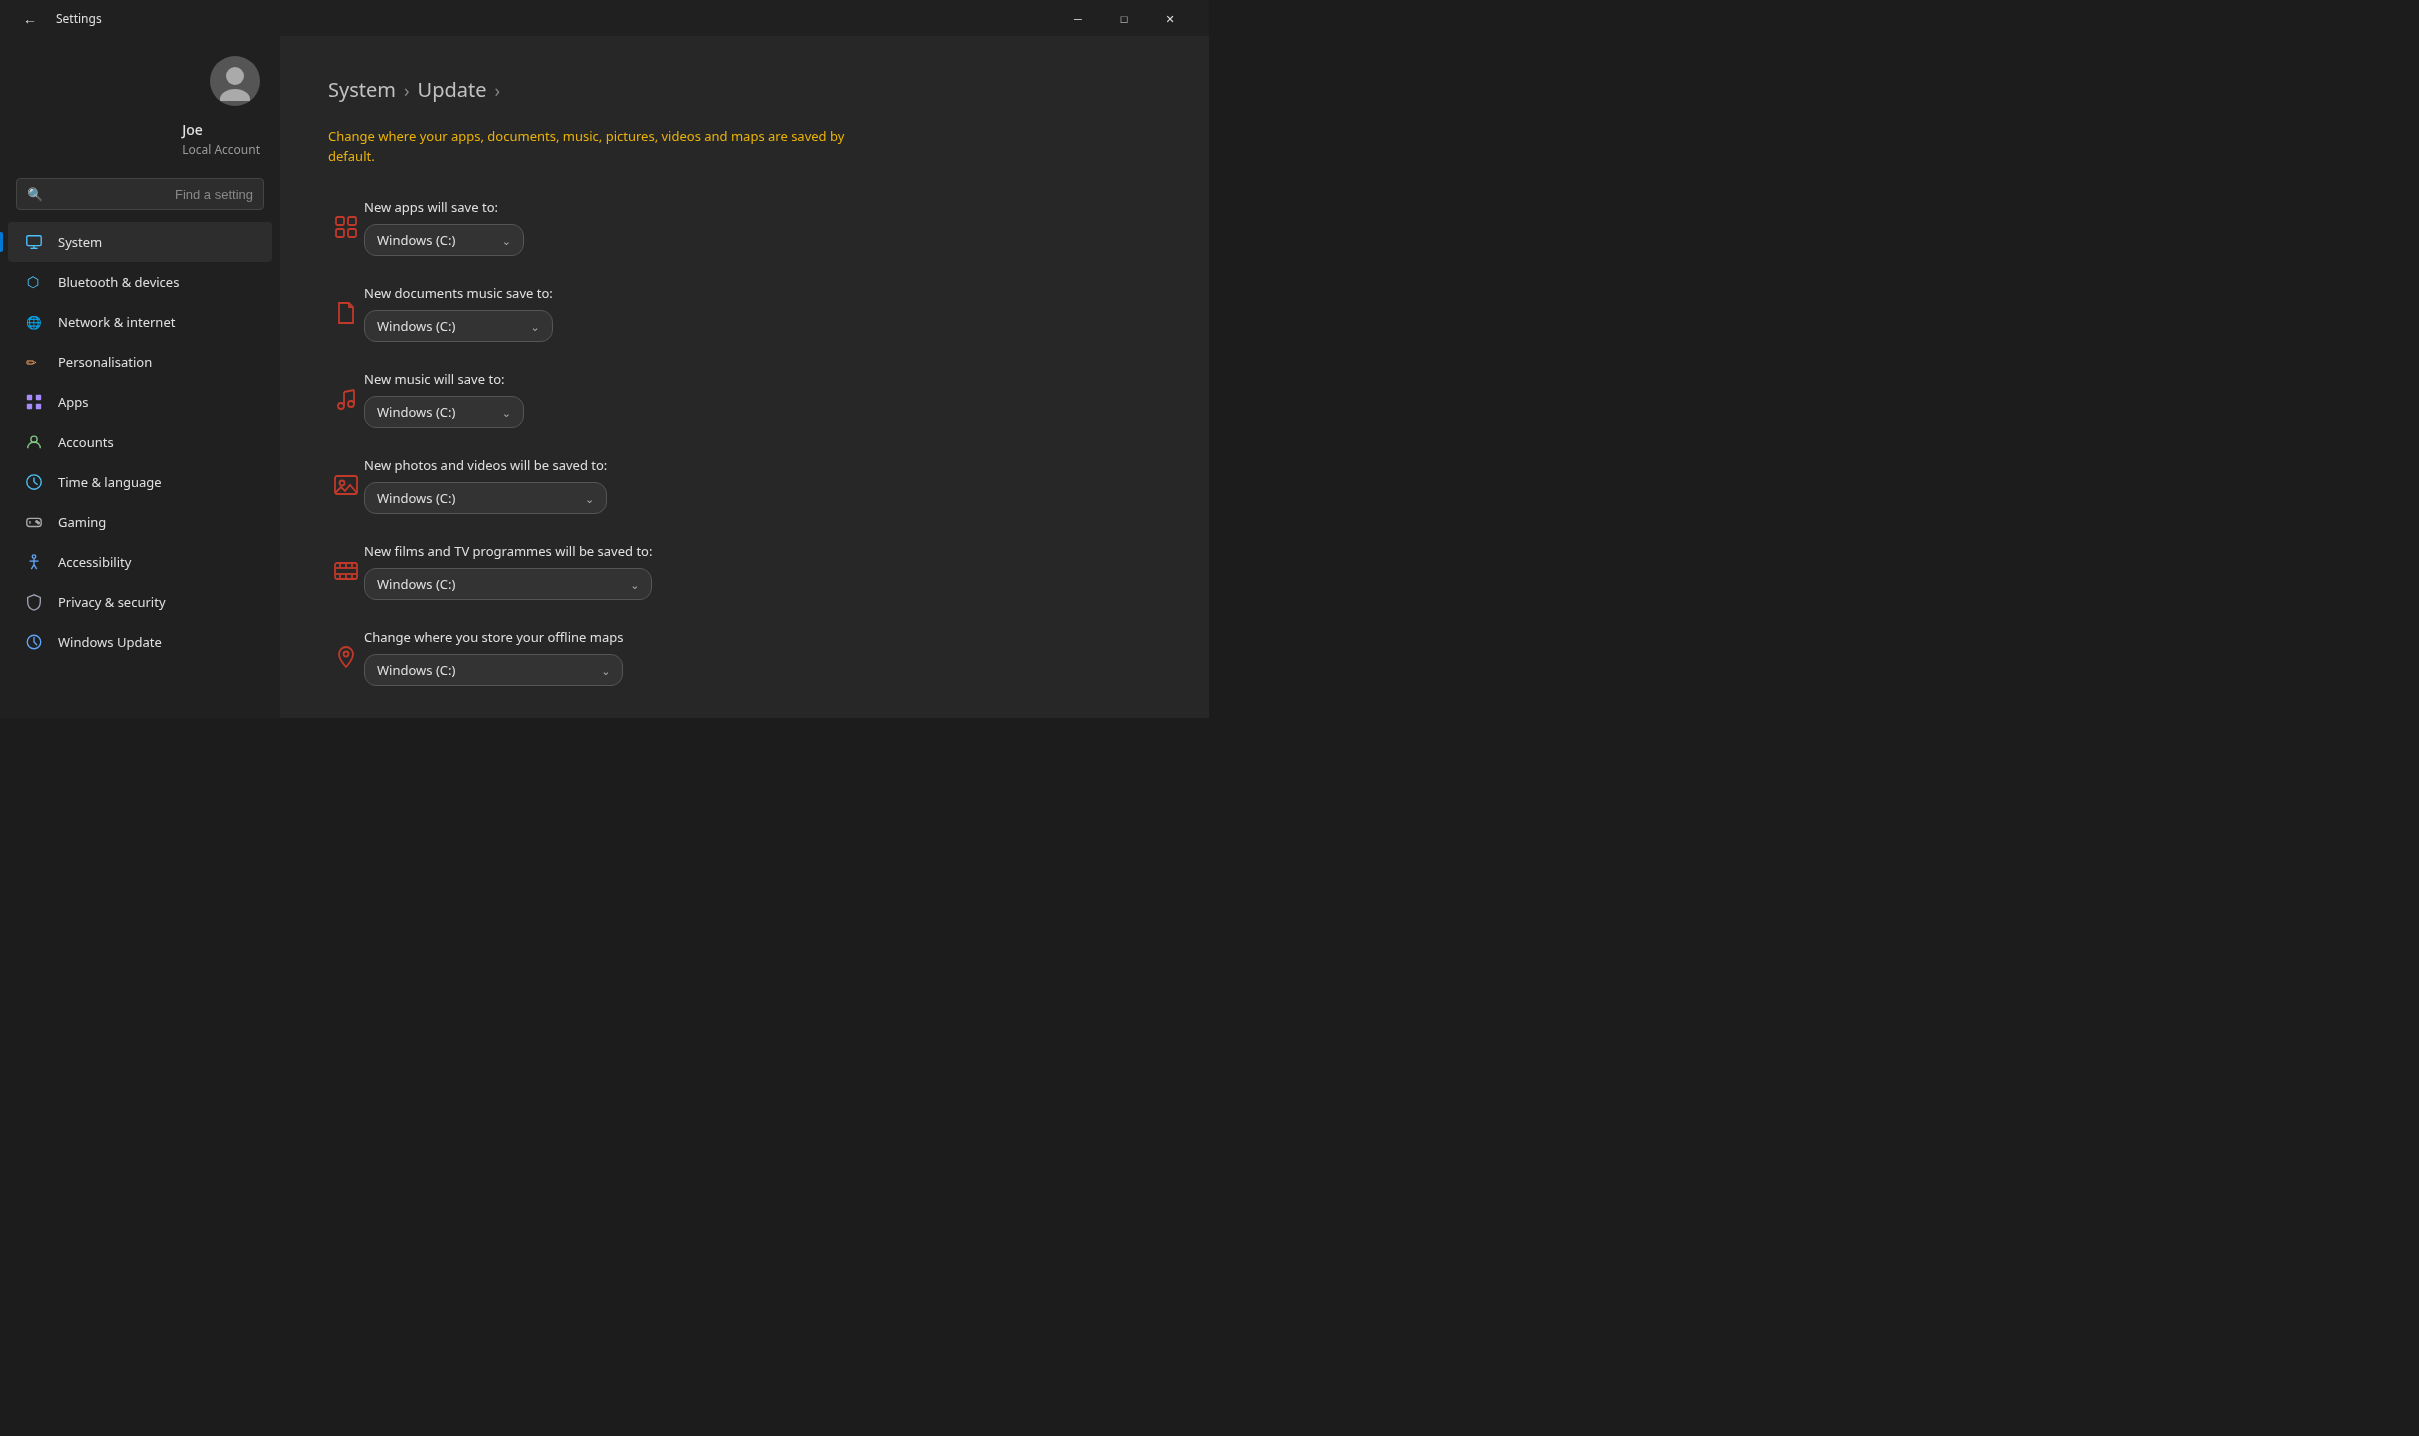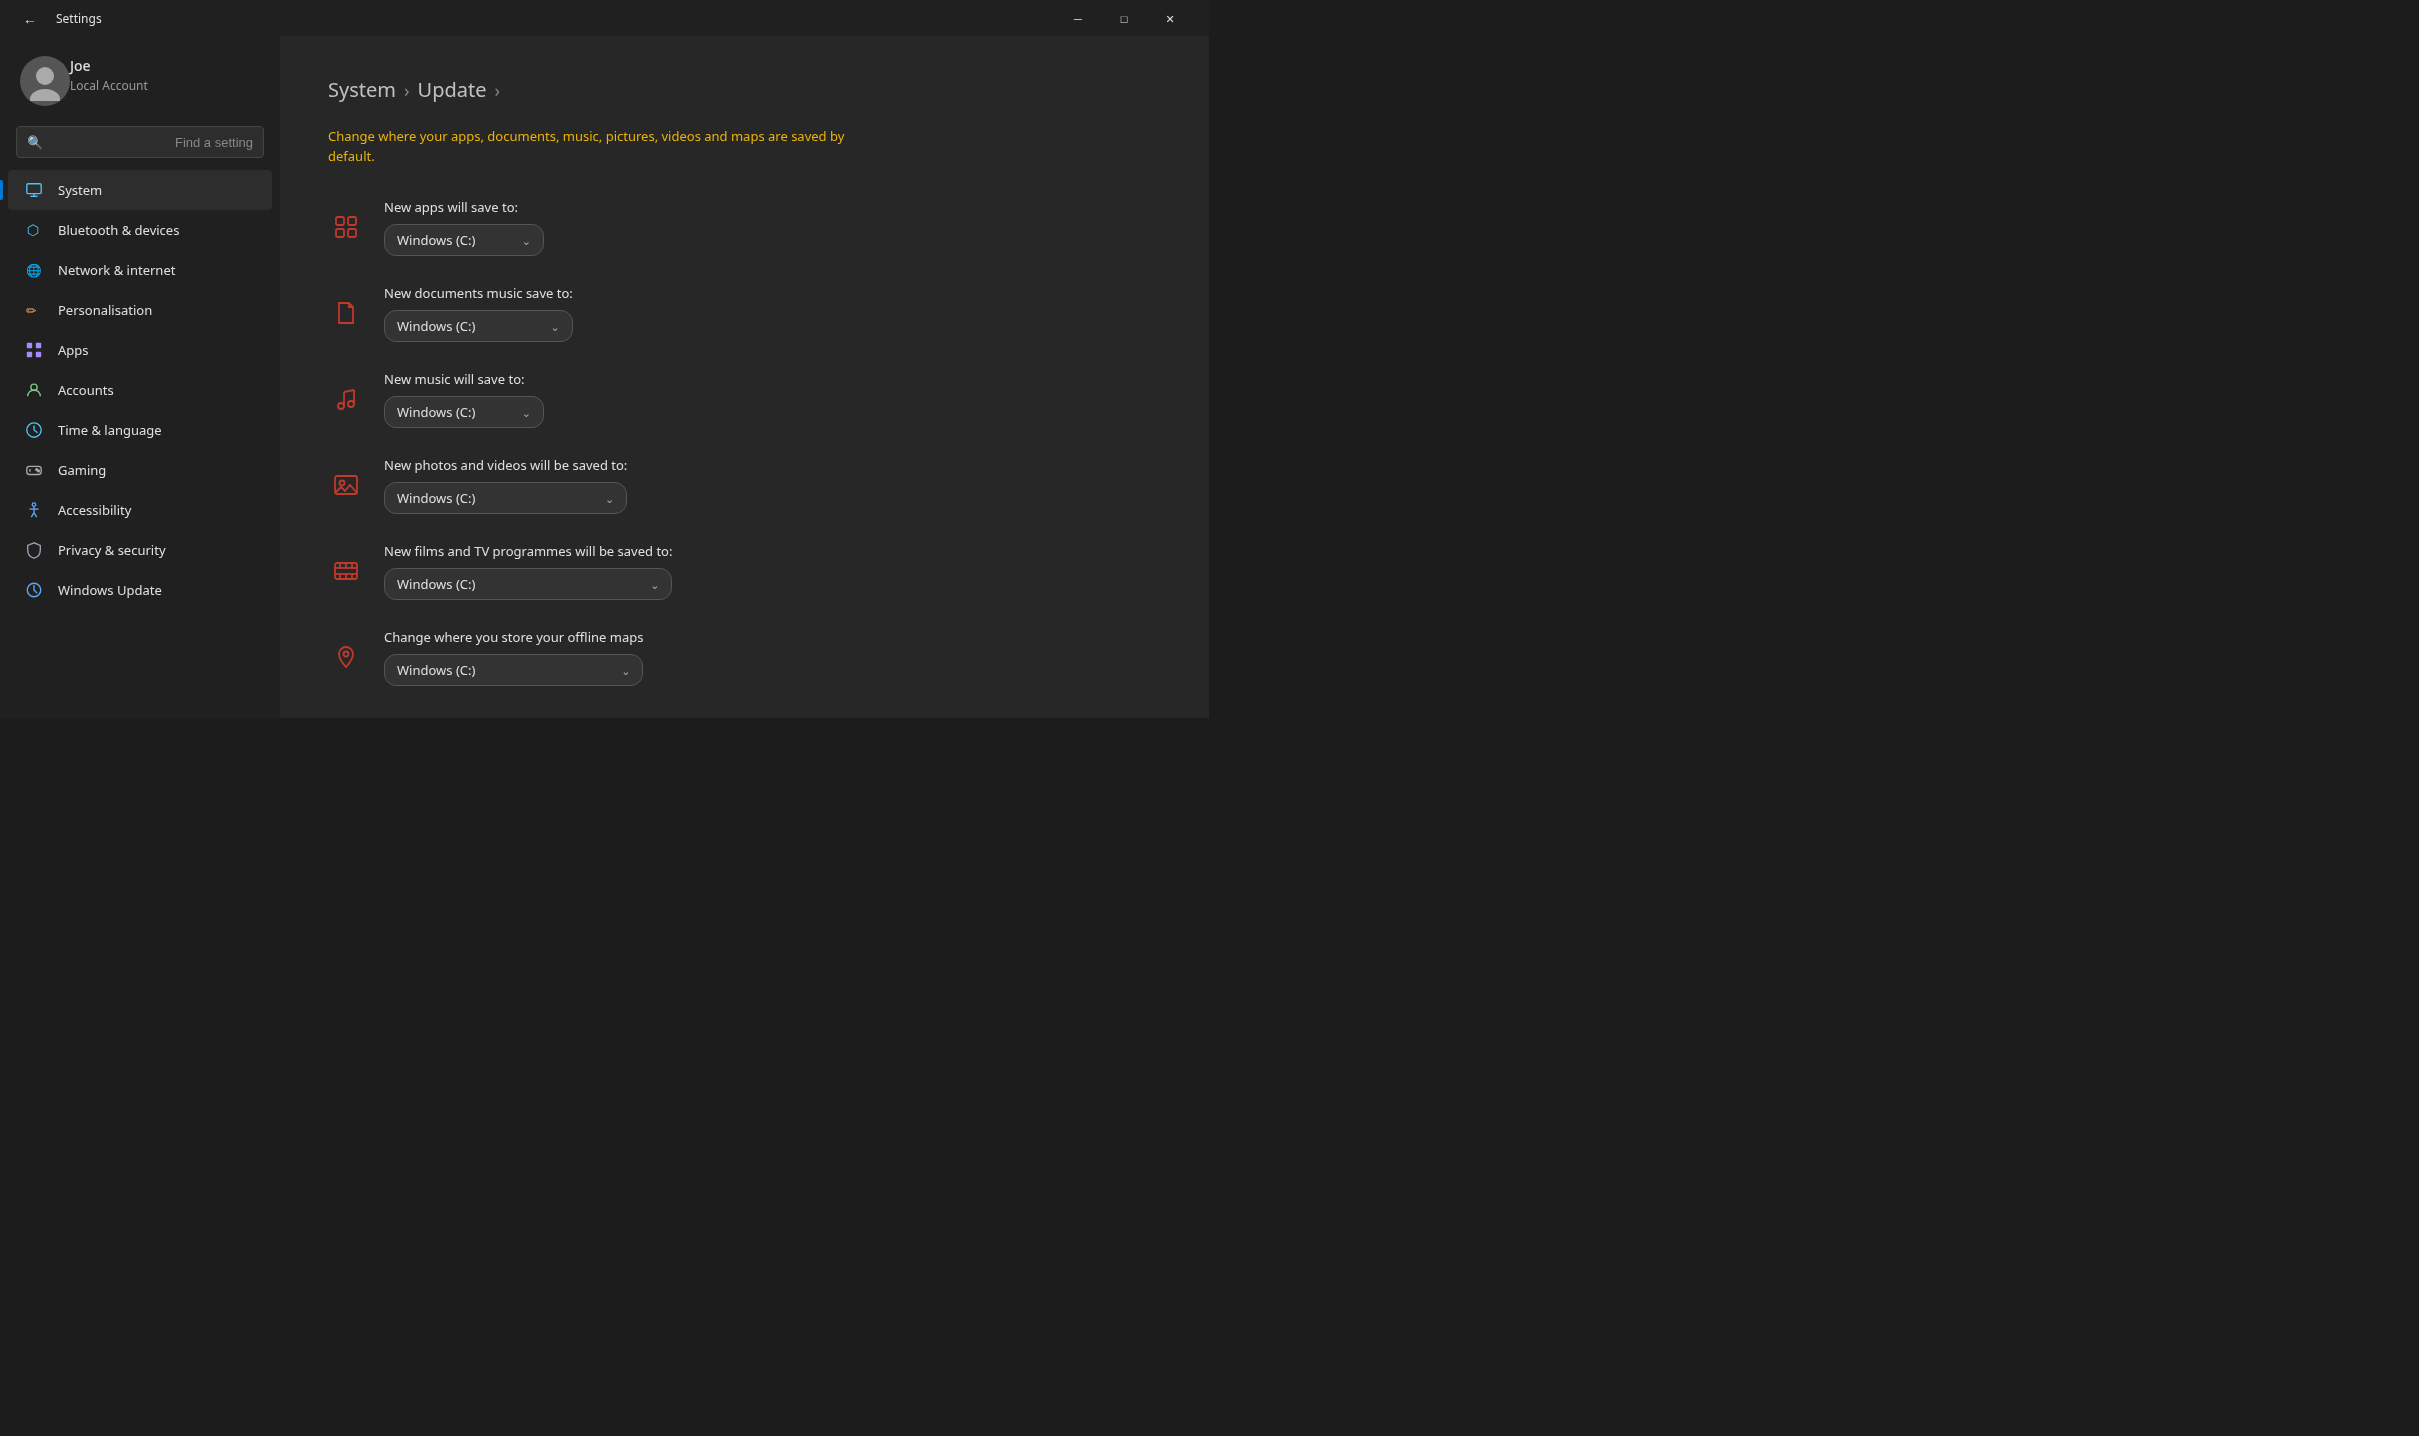--- a/index.html
+++ b/index.html
@@ -63,23 +63,24 @@
       display: flex;
       flex-direction: column;
       flex-shrink: 0;
       overflow-y: auto;
       padding-bottom: 16px;
     }
 
     .user-section {
       padding: 20px 20px 16px 20px;
       display: flex;
-      align-items: flex-start;
-      gap: 0;
-      cursor: pointer;
+      align-items: flex-end;
+      gap: 14px;
+      cursor: pointer;
+      flex-direction: column;
     }
     .avatar {
       width: 50px; height: 50px;
       border-radius: 50%;
       background: #555;
       display: flex; align-items: center; justify-content: center;
       font-size: 22px;
       color: #ccc;
       flex-shrink: 0;
     }
@@ -175,21 +176,20 @@
       font-size: 13px;
       color: #eab308;
       margin-bottom: 32px;
       max-width: 560px;
       line-height: 1.5;
     }
 
     .setting-row {
       display: flex;
       align-items: center;
-      gap: 20px;
       margin-bottom: 28px;
     }
     .setting-icon-wrap {
       width: 36px; height: 36px;
       display: flex; align-items: center; justify-content: center;
       flex-shrink: 0;
     }
     .setting-icon-wrap svg {
       width: 28px; height: 28px;
     }

